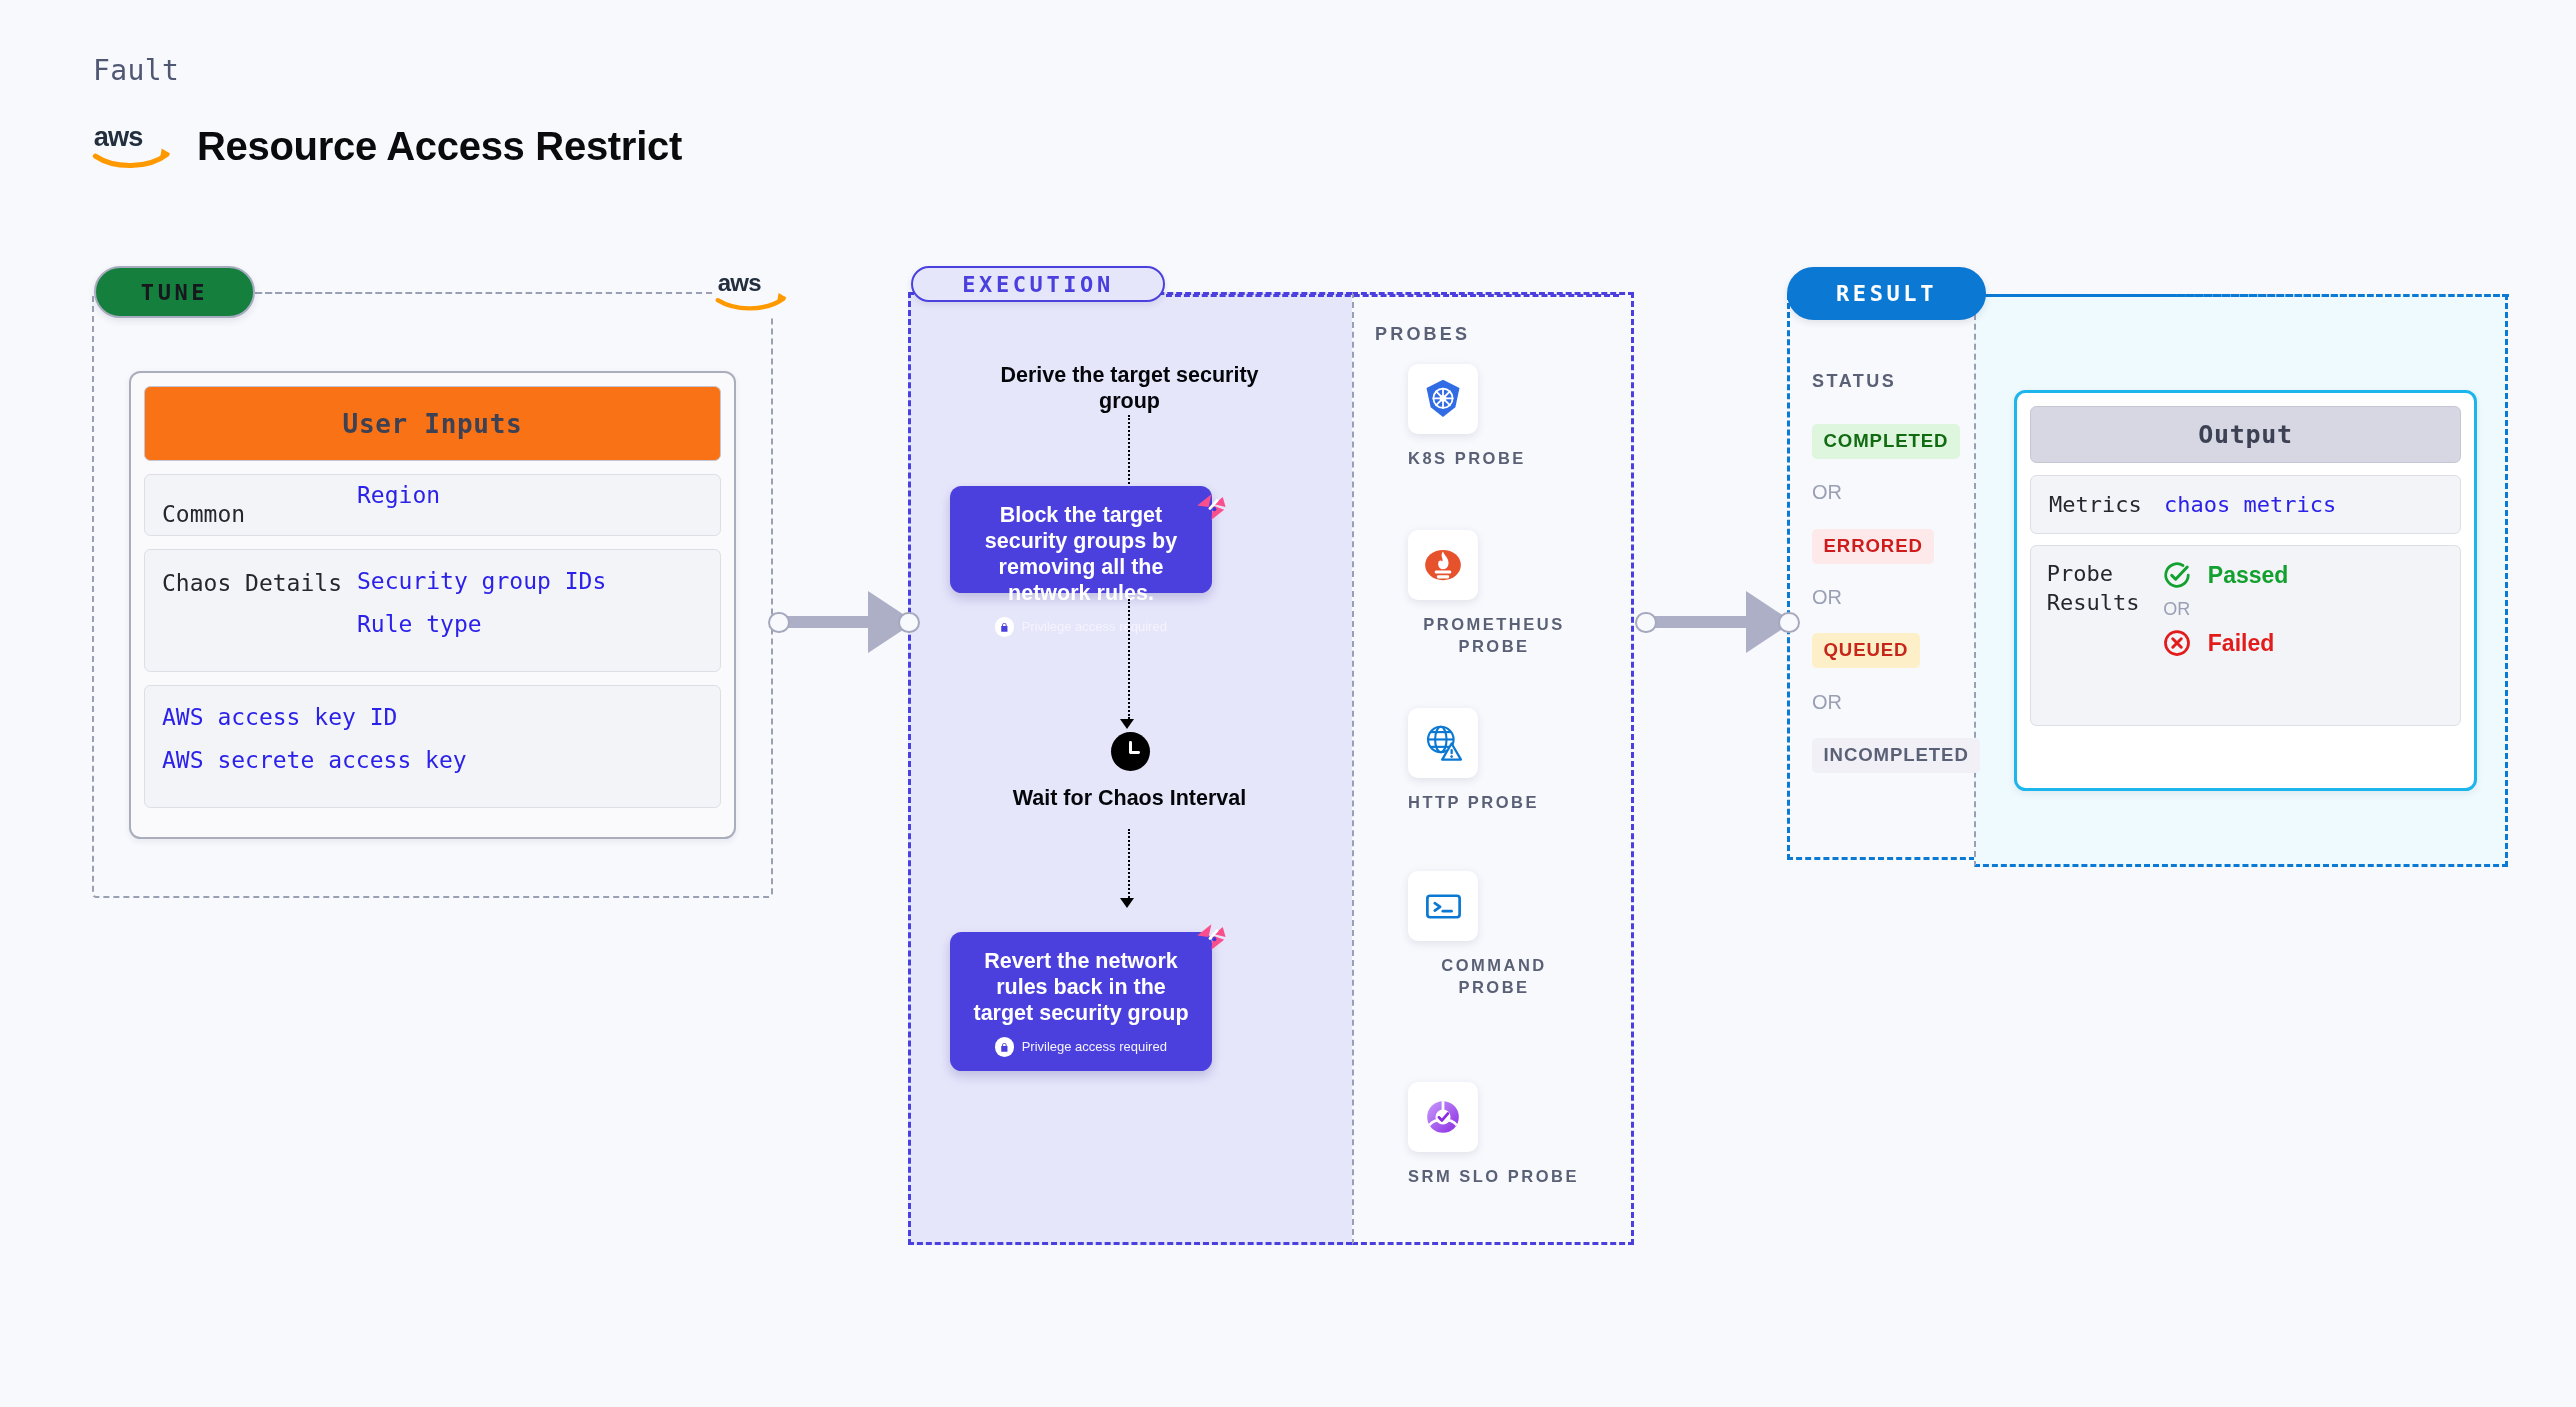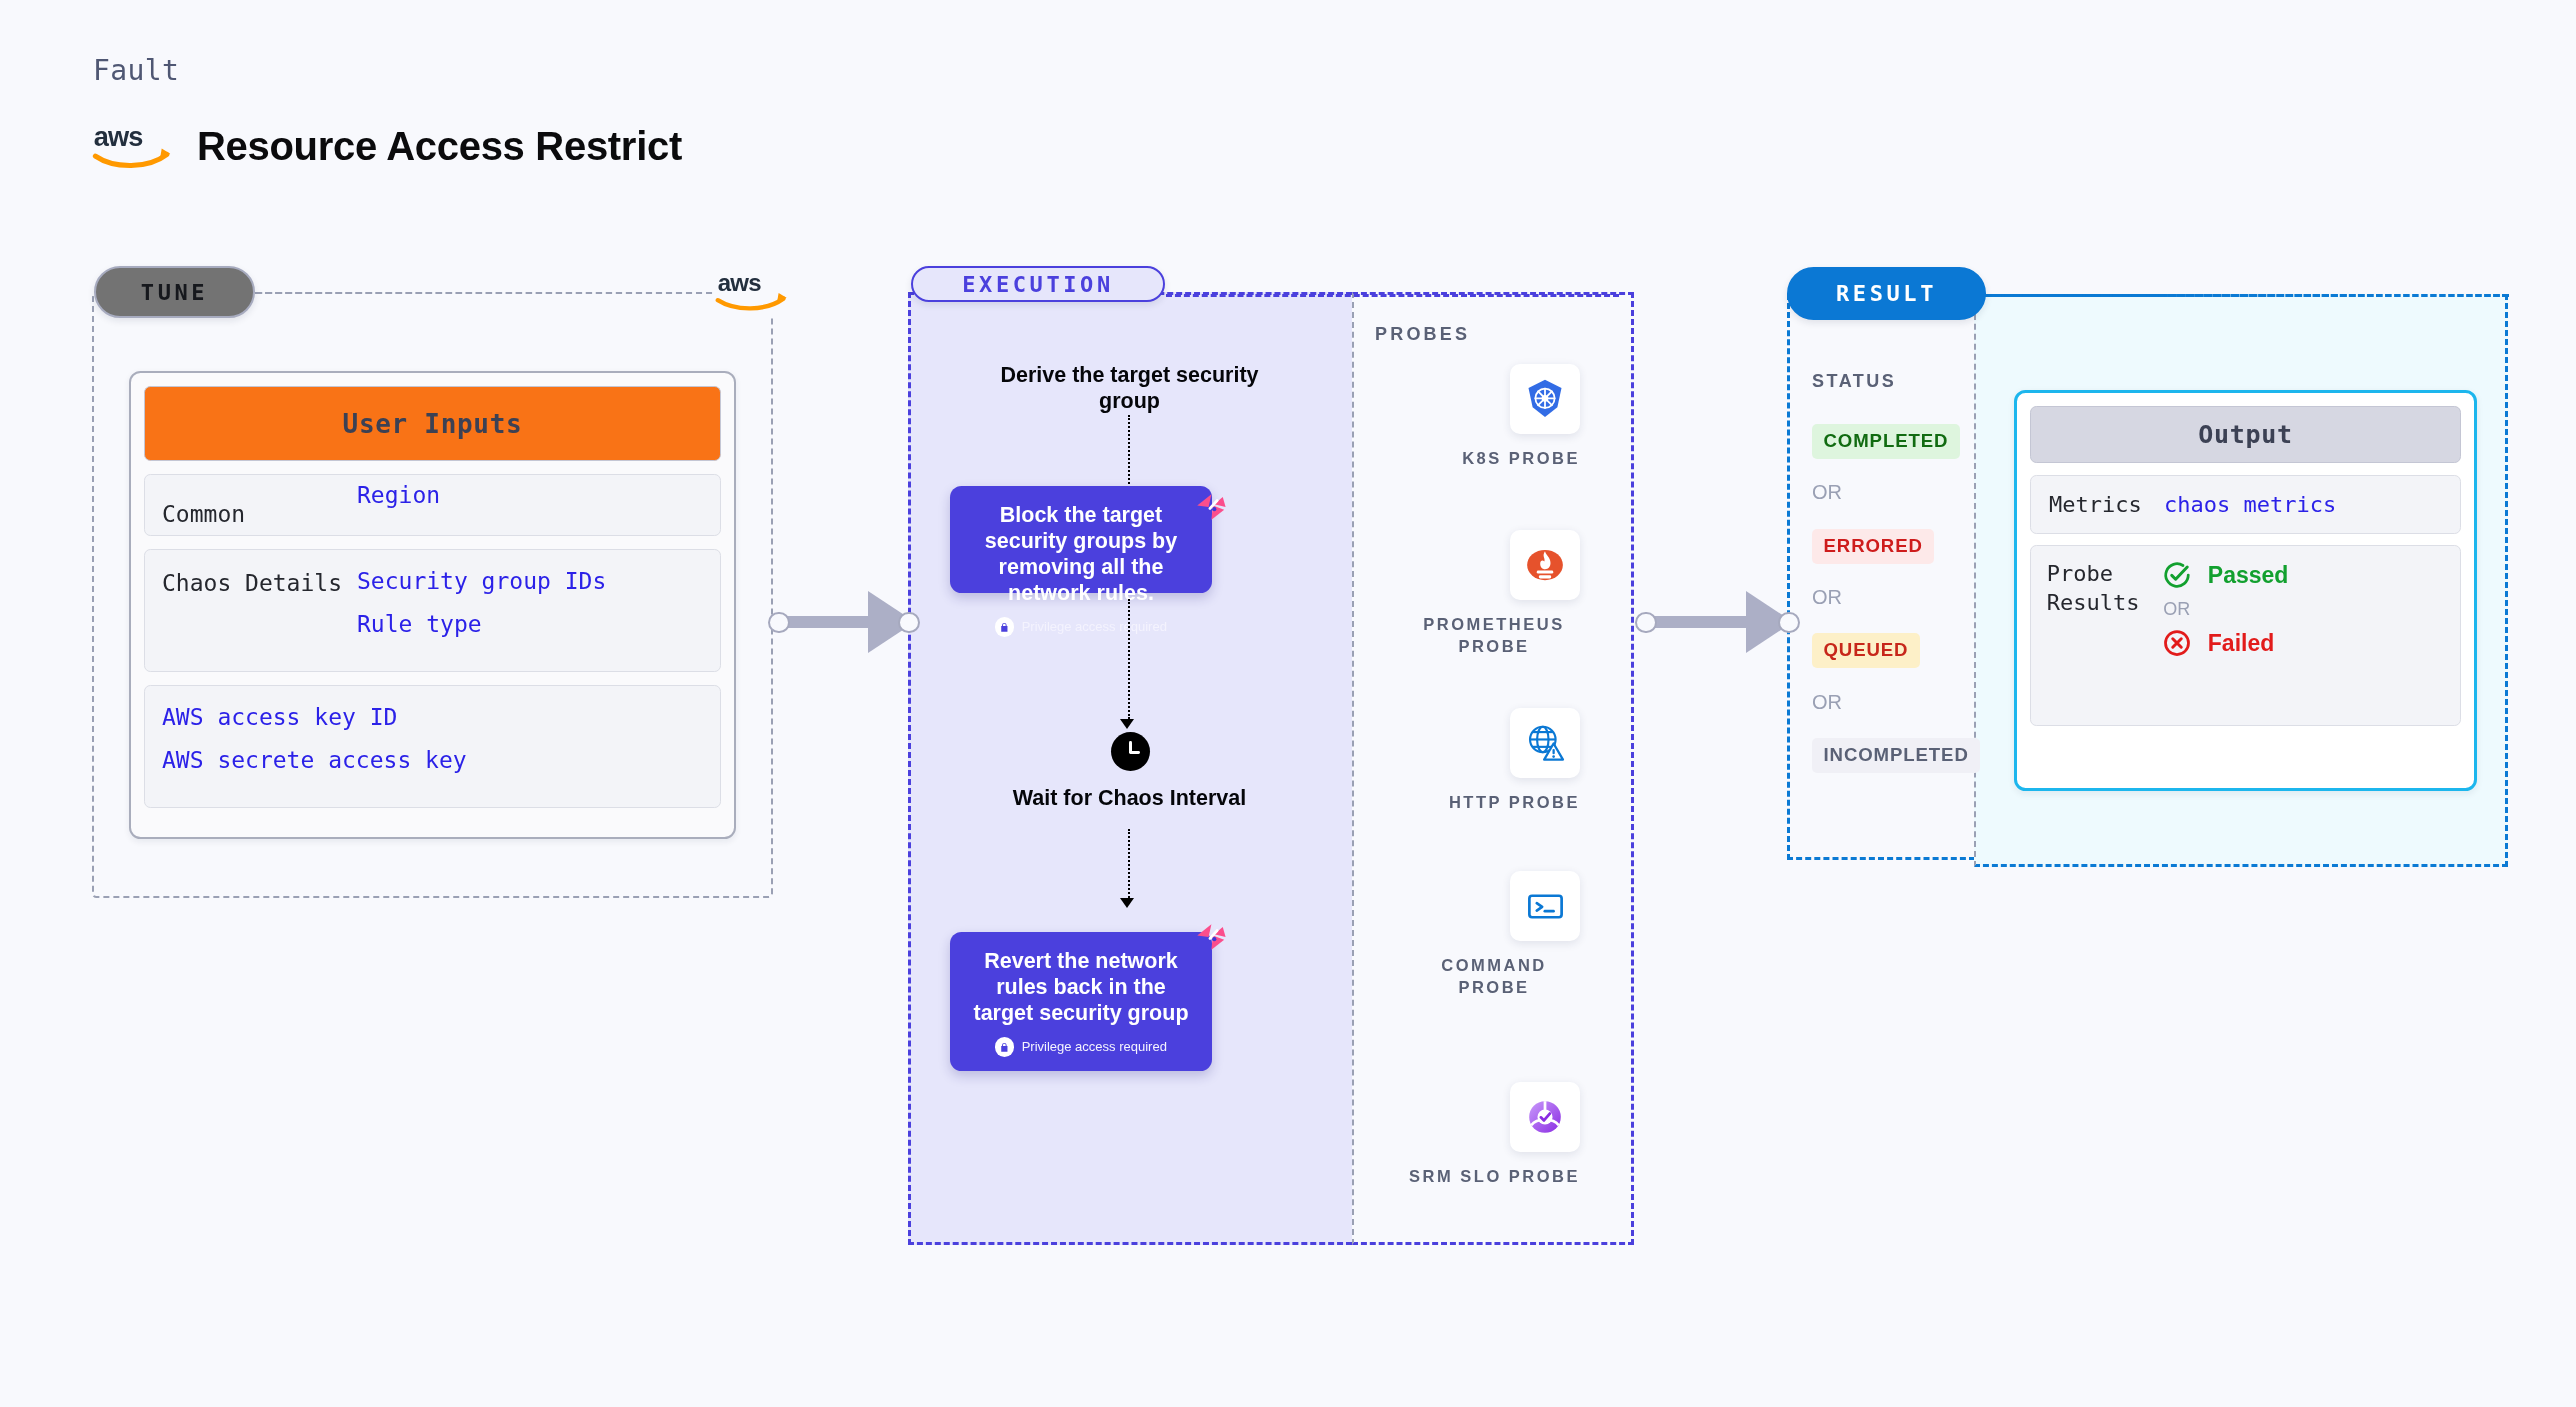--- a/index.html
+++ b/index.html
@@ -59,21 +59,21 @@
   
   .badge {
     position: absolute; display: flex; align-items: center;
     justify-content: center; border-radius: 716px;
     font-family: "DejaVu Sans Mono", monospace;
     font-weight: 700; letter-spacing: 3.6px;
     box-shadow: 0 2.9px 7.2px rgba(20,25,60,0.10);
   }
   .badge-tune {
     left: 94px; top: 266px; width: 161px; height: 52px;
-    background: #737373; border: 2.9px solid #A7ABBF;
+    background: #15803d; border: 2.9px solid #A7ABBF;
     color: #16181D; font-size: 22px;
   }
   .badge-exec {
     left: 911px; top: 266px; width: 254px; height: 36px;
     background: #E6E6FB; border: 2.9px solid #4B40DD;
     color: #4B40DD; font-size: 22px;
   }
   .badge-result {
     left: 1787px; top: 267px; width: 199px; height: 53px;
     background: #0B78D4; border: 2.9px solid #0B78D4;
@@ -197,21 +197,21 @@
   .flow-title.t2 { top: 493px; }
 
   
   .probes-title {
     position: absolute; left: 1375px; top: 324px;
     font-size: 18px; font-weight: 700; color: #5A6176;
     letter-spacing: 3.2px;
   }
   .probe-item {
     position: absolute; width: 172px; left: 1408px;
-    display: flex; flex-direction: column; align-items: flex-end;
+    display: flex; flex-direction: column; align-items: flex-start;
   }
   .probe-tile {
     width: 70px; height: 70px; border-radius: 10px;
     background: #FFFFFF; box-shadow: 0 2.9px 8.6px rgba(30,40,80,0.10);
     display: flex; align-items: center; justify-content: center;
   }
   .probe-label {
     margin-top: 13px; text-align: center; font-size: 16.5px;
     font-weight: 700; color: #5A6176; letter-spacing: 2.5px;
     line-height: 1.35;

